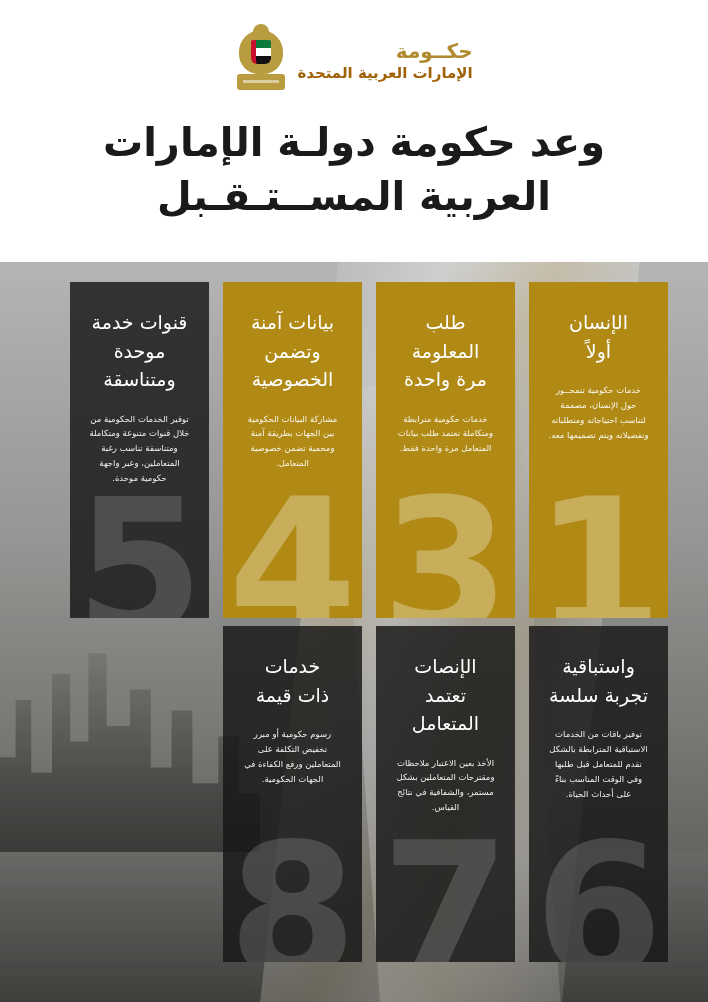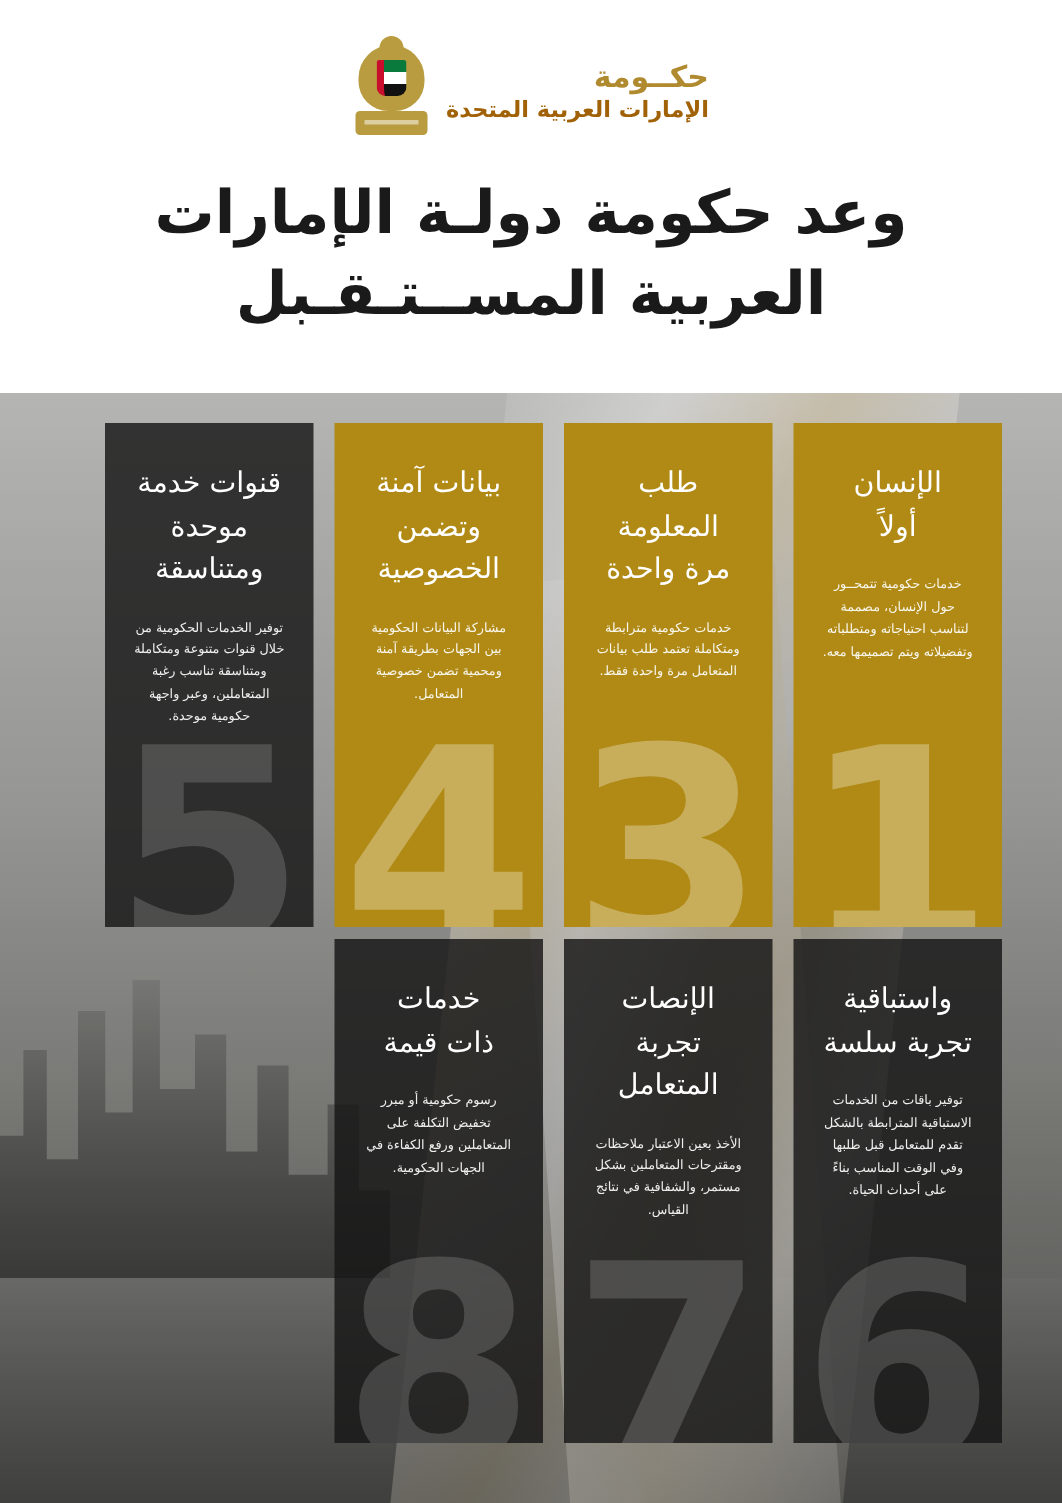--- a/index.html
+++ b/index.html
@@ -301,21 +301,21 @@
       <div>واستباقية</div>
       <div>تجربة سلسة</div>
     </div>
     <div class="card-desc">توفير باقات من الخدمات الاستباقية المترابطة بالشكل تقدم للمتعامل قبل طلبها وفي الوقت المناسب بناءً على أحداث الحياة.</div>
     <div class="card-num">6</div>
   </div>
 
   <div class="card dark">
     <div class="card-title">
       <div>الإنصات</div>
-      <div>تجربة</div>
+      <div>تعتمد</div>
       <div>المتعامل</div>
     </div>
     <div class="card-desc">الأخذ بعين الاعتبار ملاحظات ومقترحات المتعاملين بشكل مستمر، والشفافية في نتائج القياس.</div>
     <div class="card-num">7</div>
   </div>
 
   <div class="card dark">
     <div class="card-title">
       <div>خدمات</div>
       <div>ذات قيمة</div>

